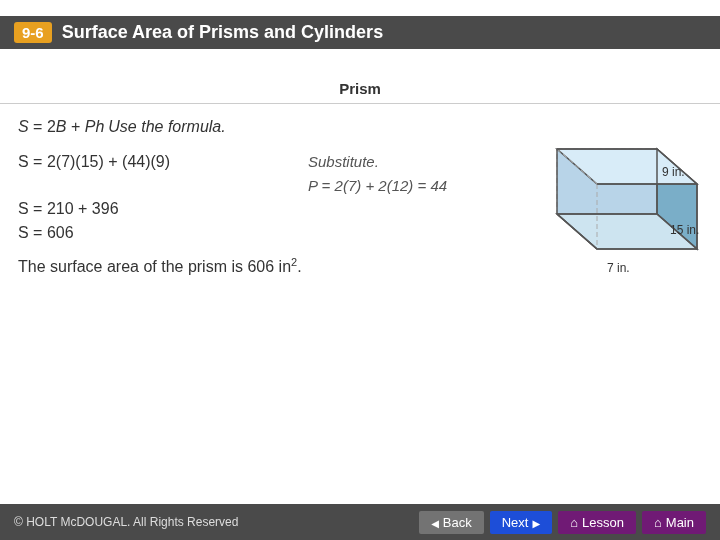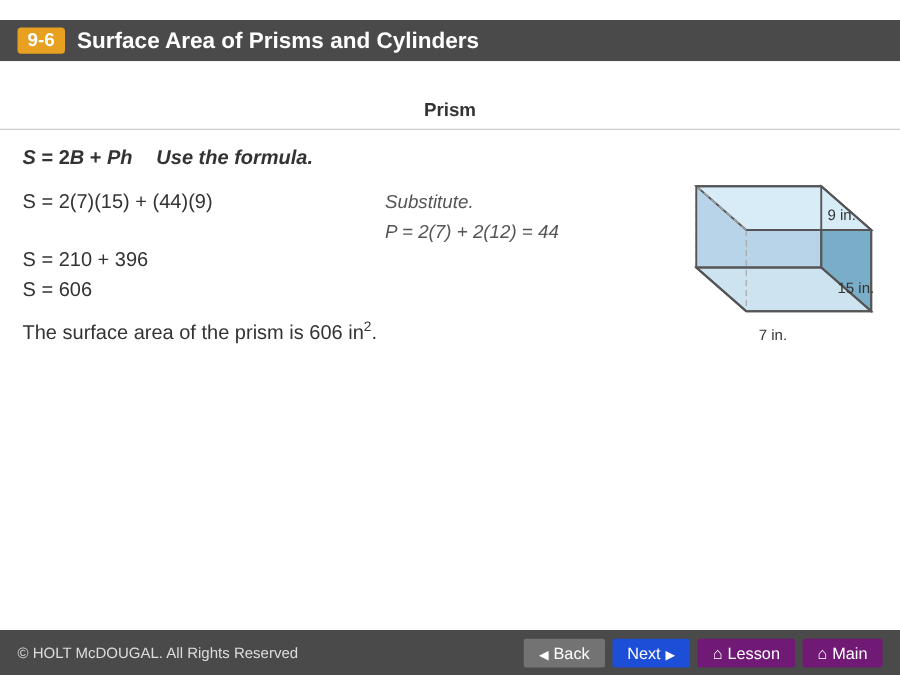--- a/index.html
+++ b/index.html
@@ -63,22 +63,21 @@
       margin-bottom: 10px;
       max-width: 380px;
     }
 
     .formula-line {
       font-size: 16px;
       color: #333;
       margin-bottom: 17px;
       display: flex;
       align-items: baseline;
-      gap: 19px;
-      font-weight: bold;
+      gap: 4px;
     }
     .formula-italic {
       font-style: italic;
     }
 
     .step-block {
       margin-top: 16px;
     }
     .step-line {
       display: flex;

